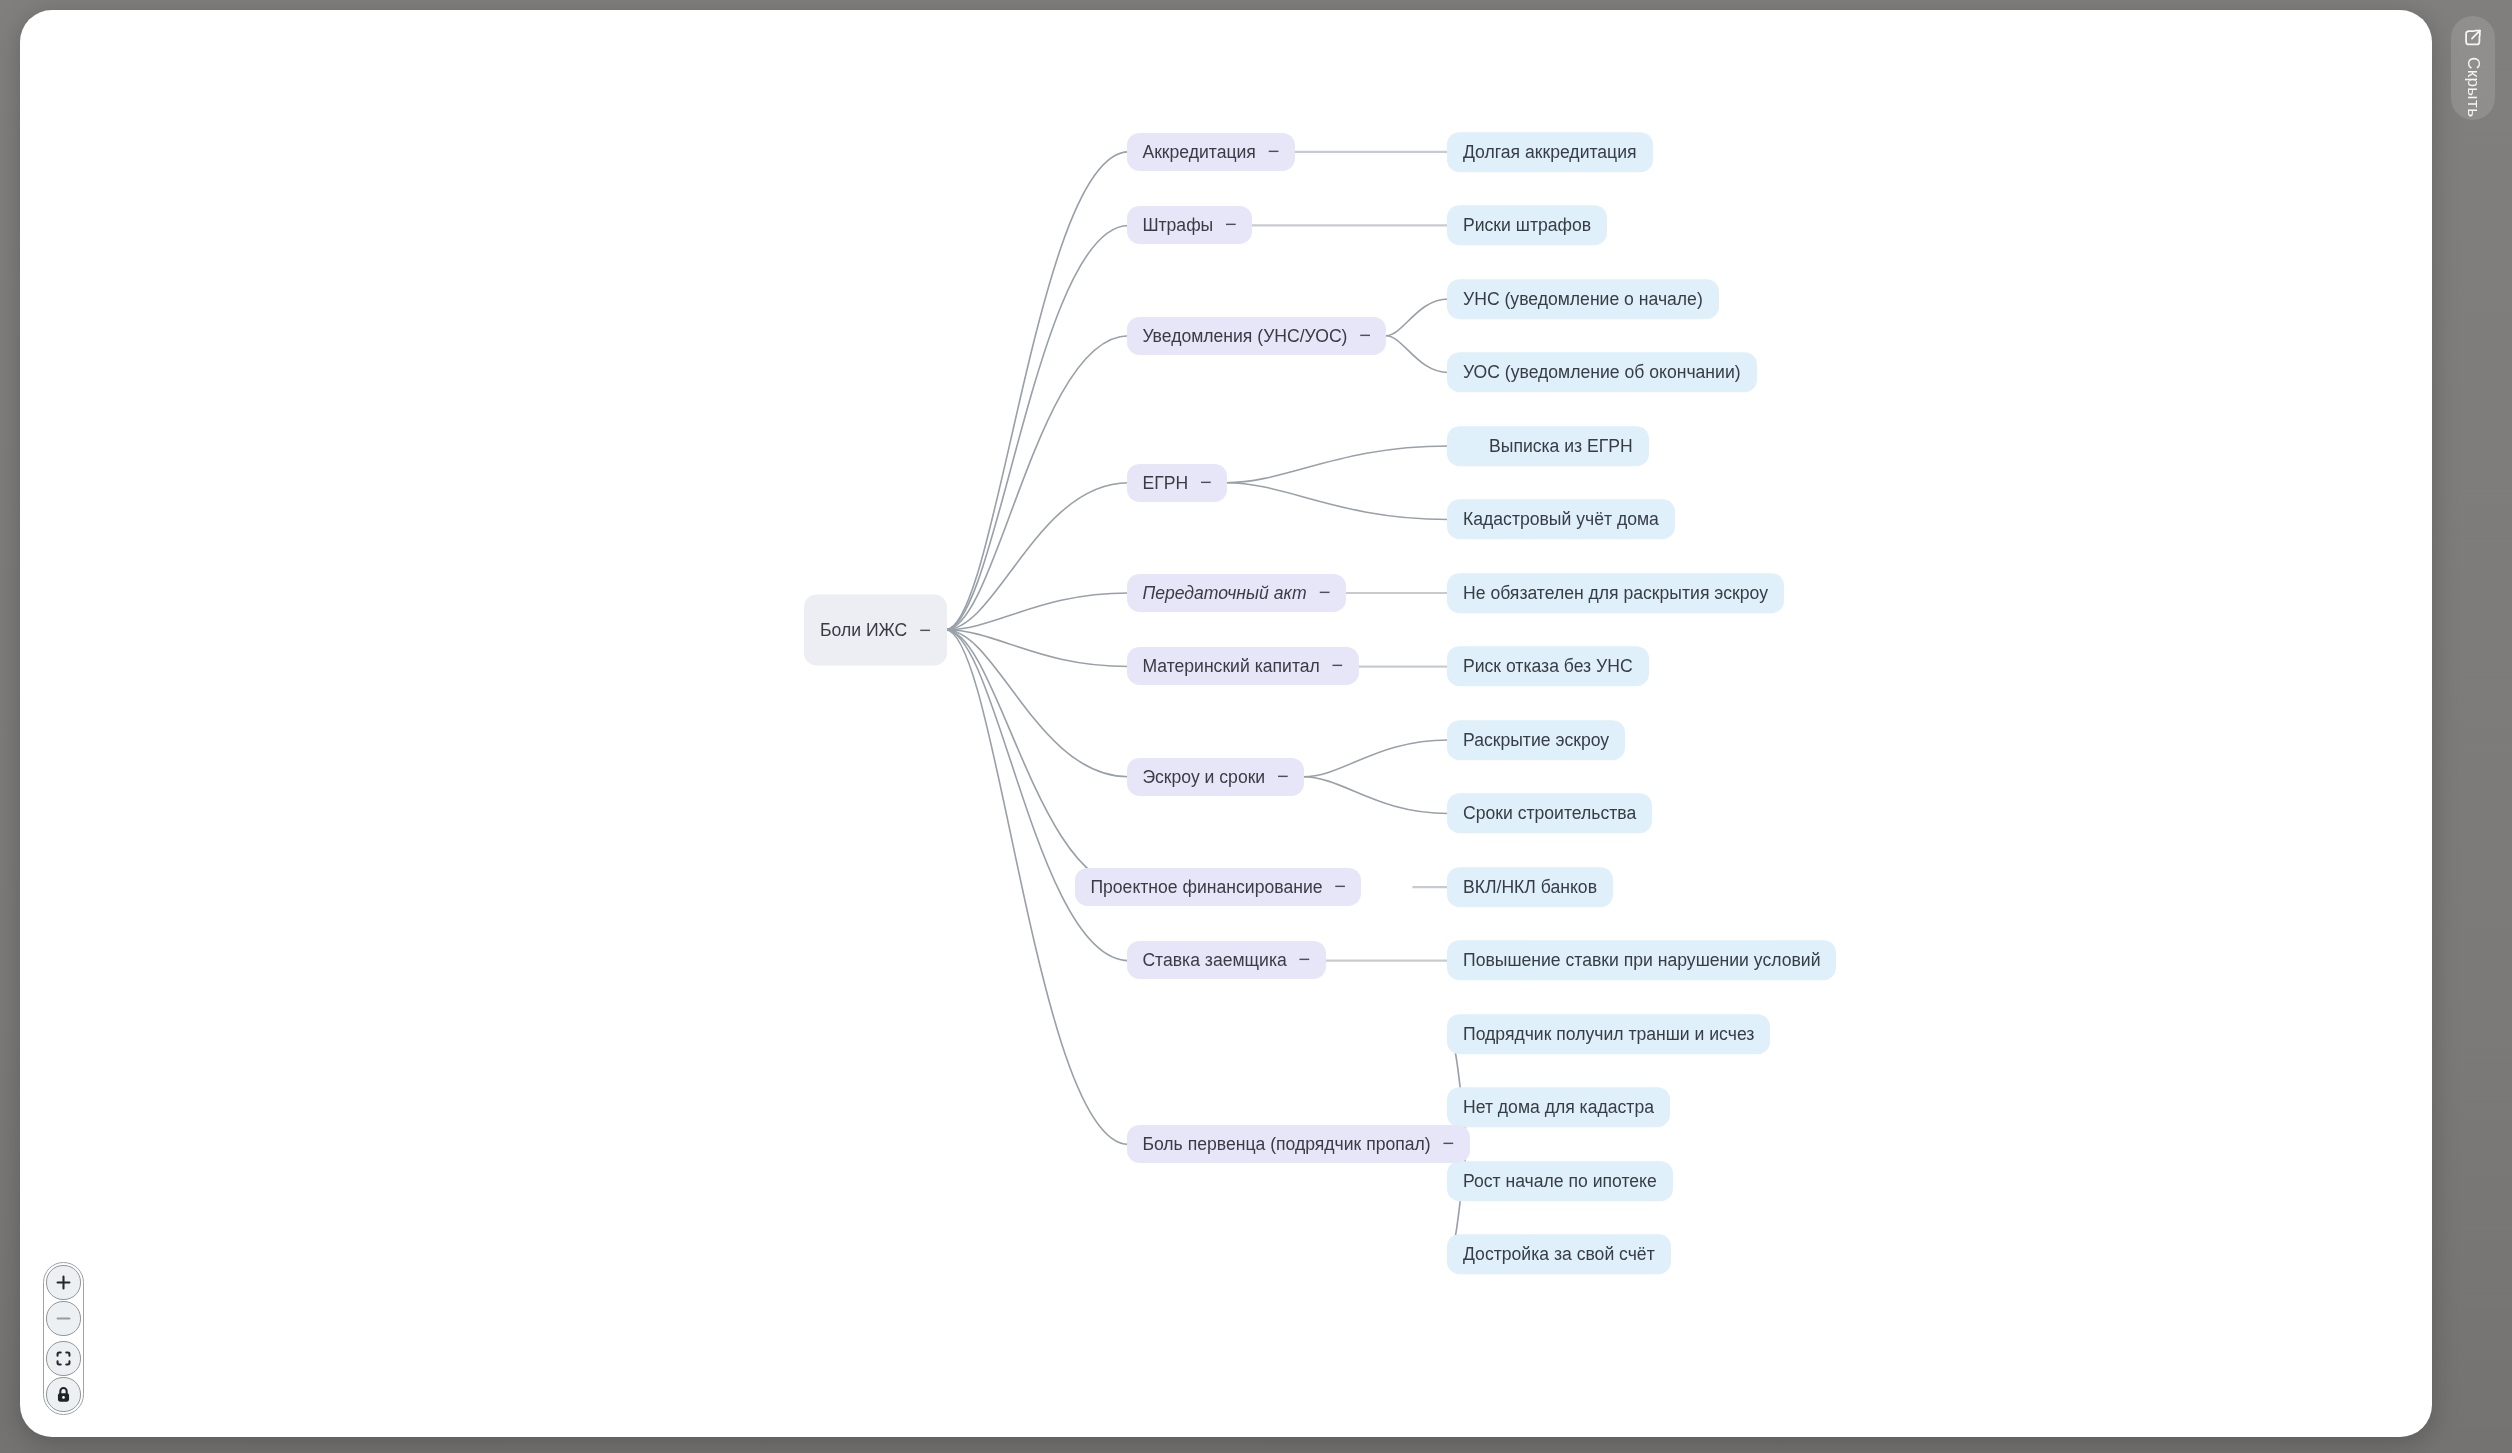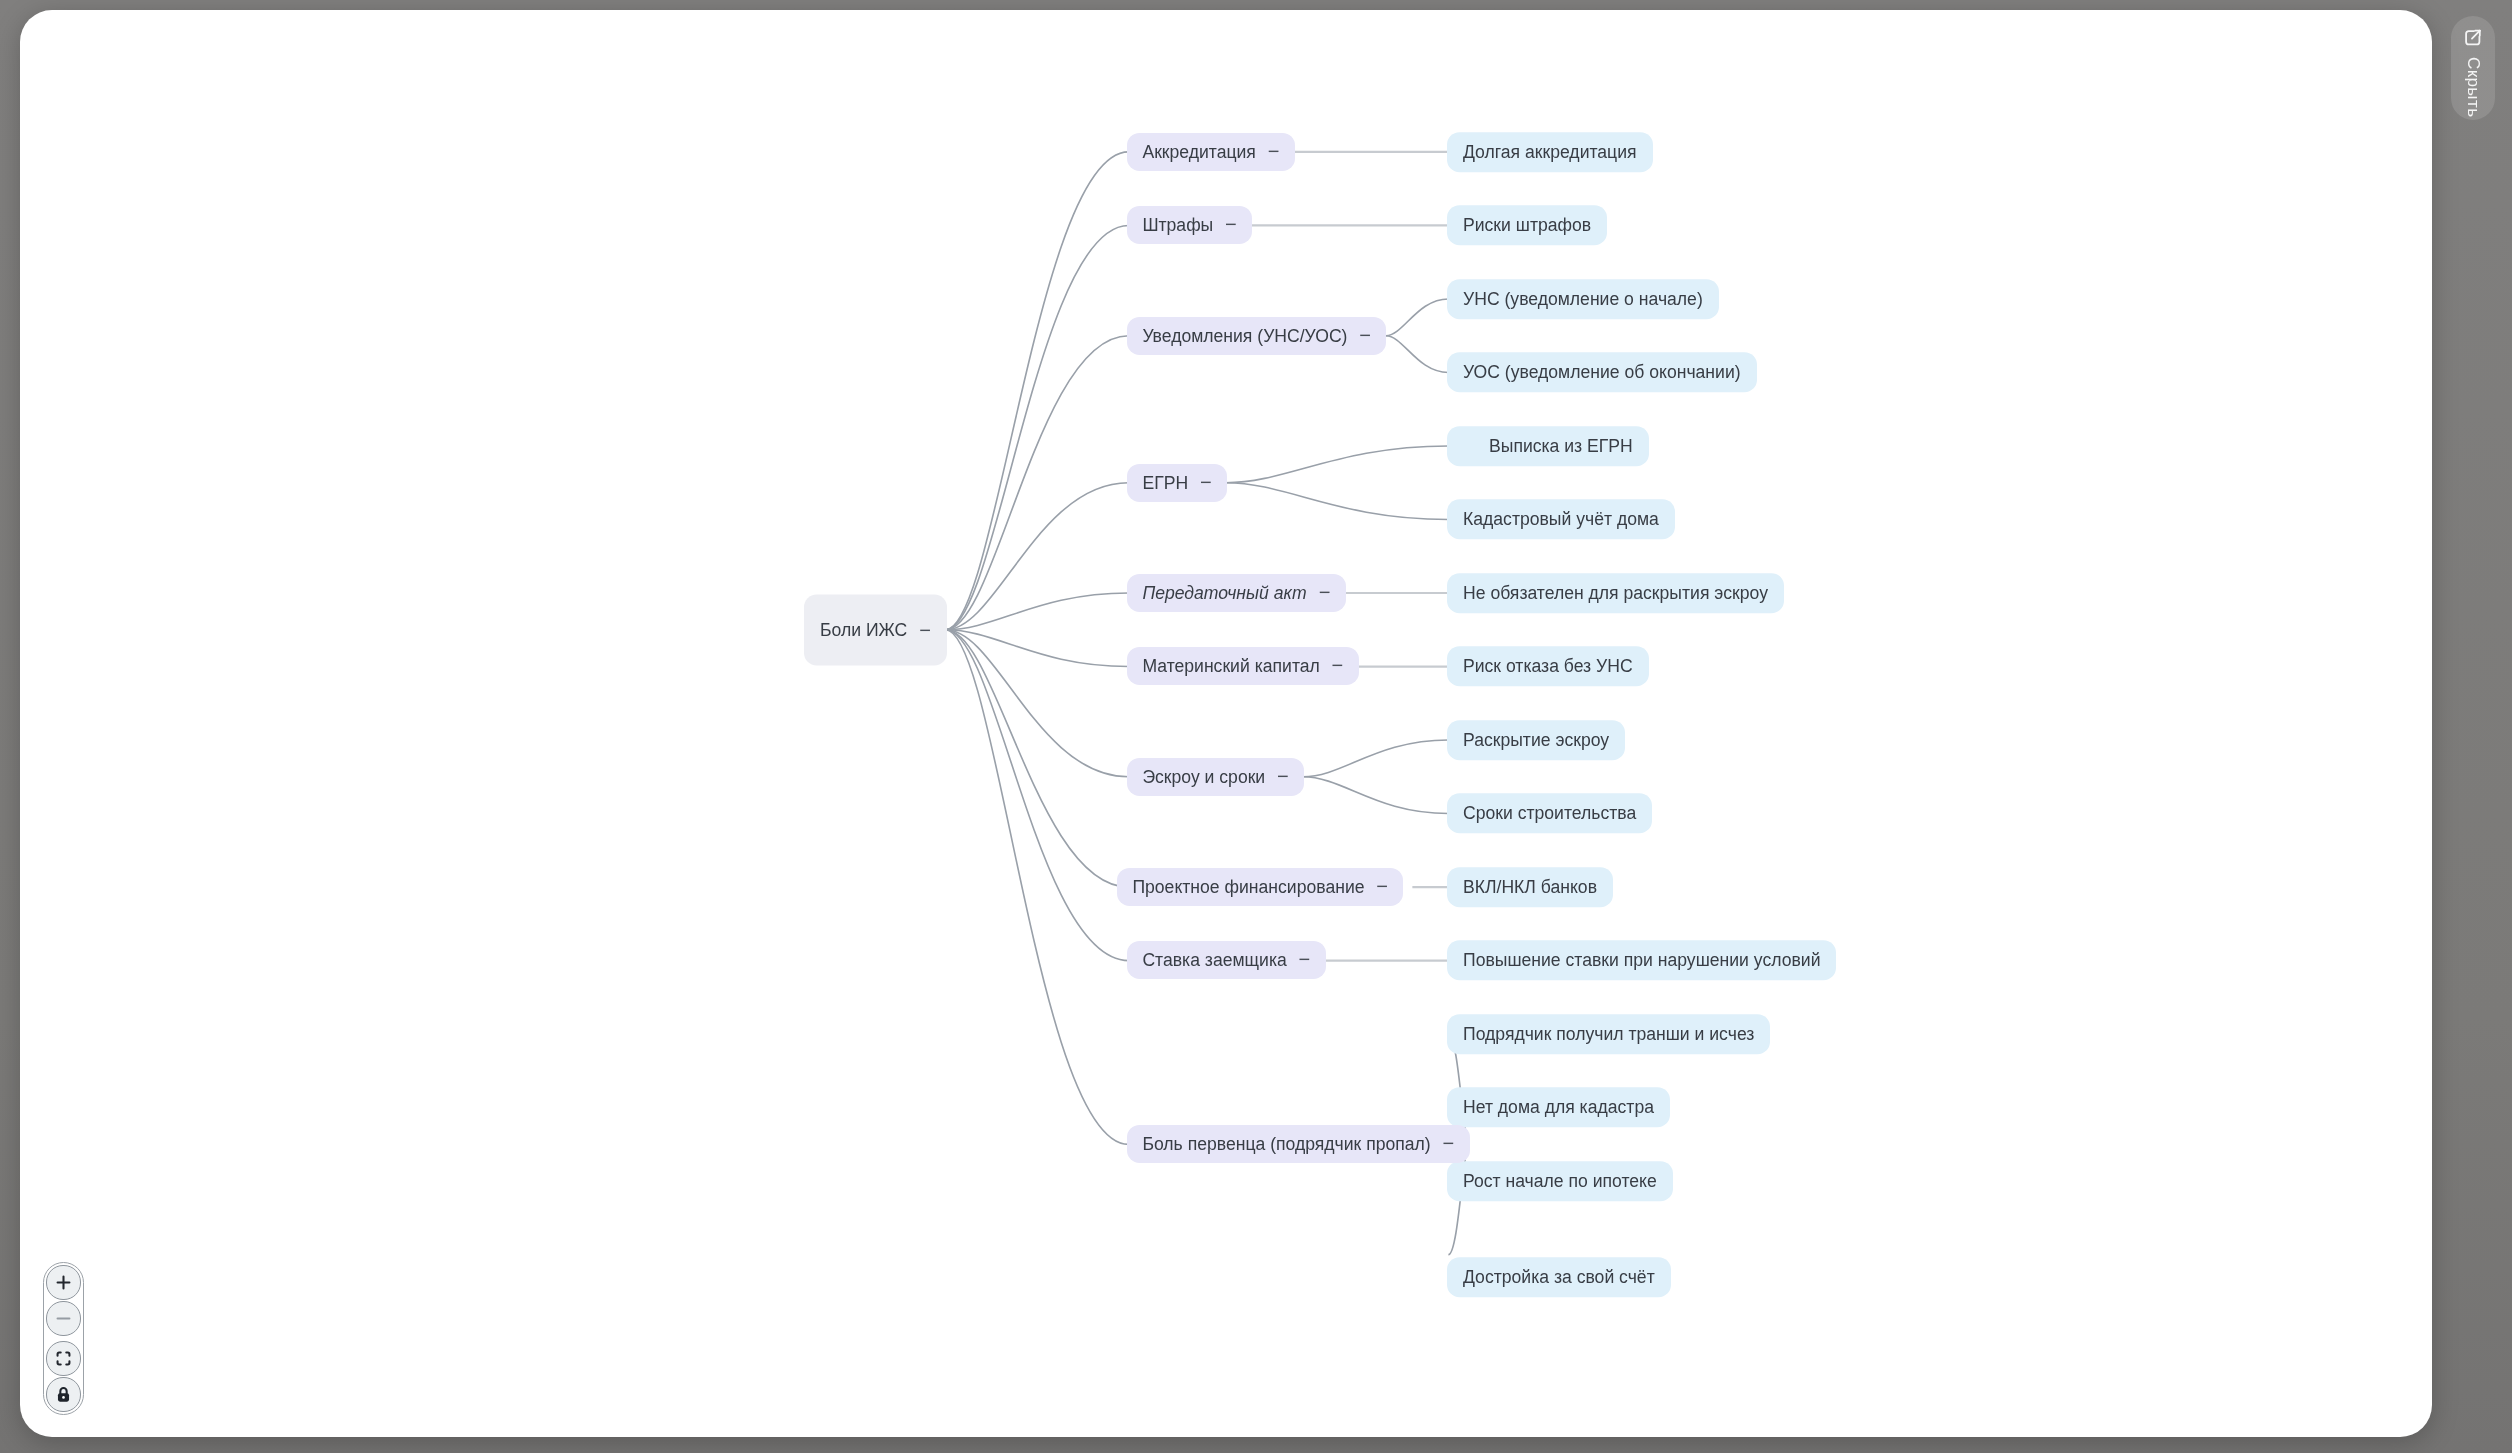--- a/index.html
+++ b/index.html
@@ -156,41 +156,41 @@
       <div class="node leaf" style="left: 1427px; top: 803px;">
         <span class="label">Сроки строительства</span>
       </div>
       <div class="node branch" style="left: 1107px; top: 767px;">
         <span class="label">Эскроу и сроки</span>
         <span class="collapse">−</span>
       </div>
       <div class="node leaf" style="left: 1427px; top: 877px;">
         <span class="label">ВКЛ/НКЛ банков</span>
       </div>
-      <div class="node branch" style="left: 1097px; top: 877px;">
+      <div class="node branch" style="left: 1055px; top: 877px;">
         <span class="label">Проектное финансирование</span>
         <span class="collapse">−</span>
       </div>
       <div class="node leaf" style="left: 1427px; top: 950px;">
         <span class="label">Повышение ставки при нарушении условий</span>
       </div>
       <div class="node branch" style="left: 1107px; top: 950px;">
         <span class="label">Ставка заемщика</span>
         <span class="collapse">−</span>
       </div>
       <div class="node leaf" style="left: 1427px; top: 1024px;">
         <span class="label">Подрядчик получил транши и исчез</span>
       </div>
       <div class="node leaf" style="left: 1427px; top: 1097px;">
         <span class="label">Нет дома для кадастра</span>
       </div>
       <div class="node leaf" style="left: 1427px; top: 1171px;">
         <span class="label">Рост начале по ипотеке</span>
       </div>
-      <div class="node leaf" style="left: 1427px; top: 1244px; margin-top: 23px;">
+      <div class="node leaf" style="left: 1427px; top: 1244px;">
         <span class="label">Достройка за свой счёт</span>
       </div>
       <div class="node branch" style="left: 1107px; top: 1134px;">
         <span class="label">Боль первенца (подрядчик пропал)</span>
         <span class="collapse">−</span>
       </div>
     </div>
 
   <div class="controls">
     <button class="ctrl-btn">

